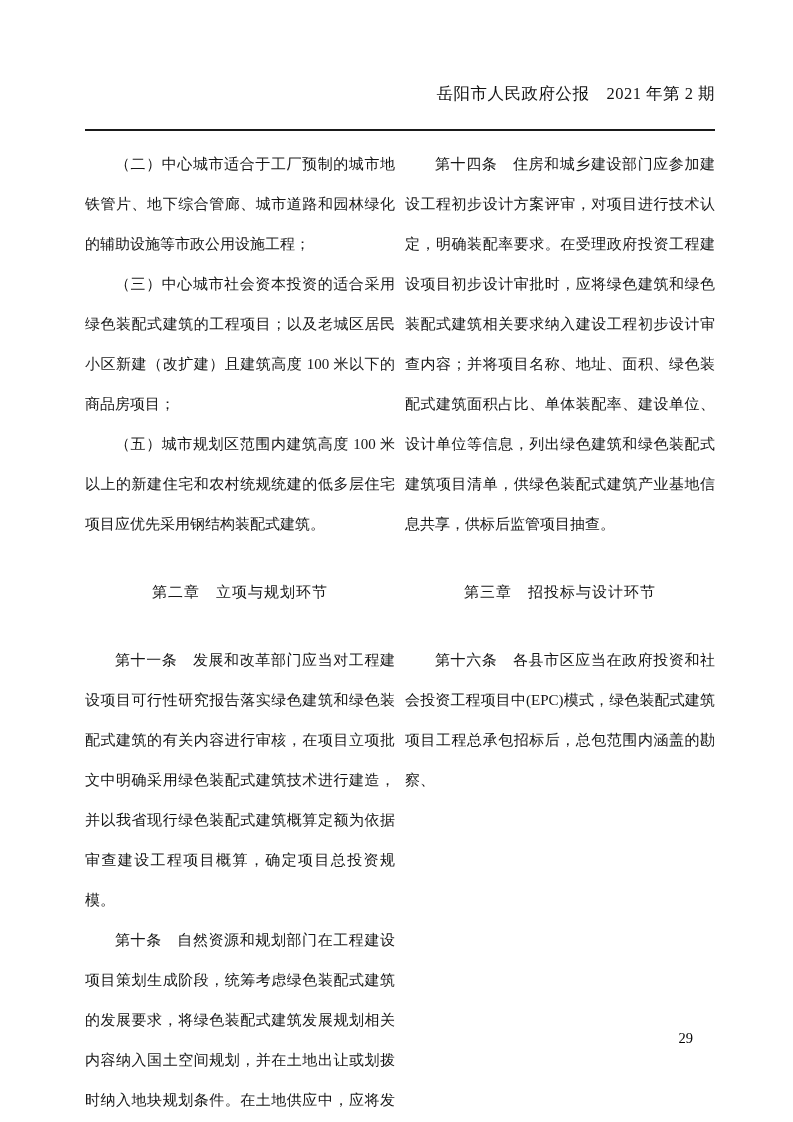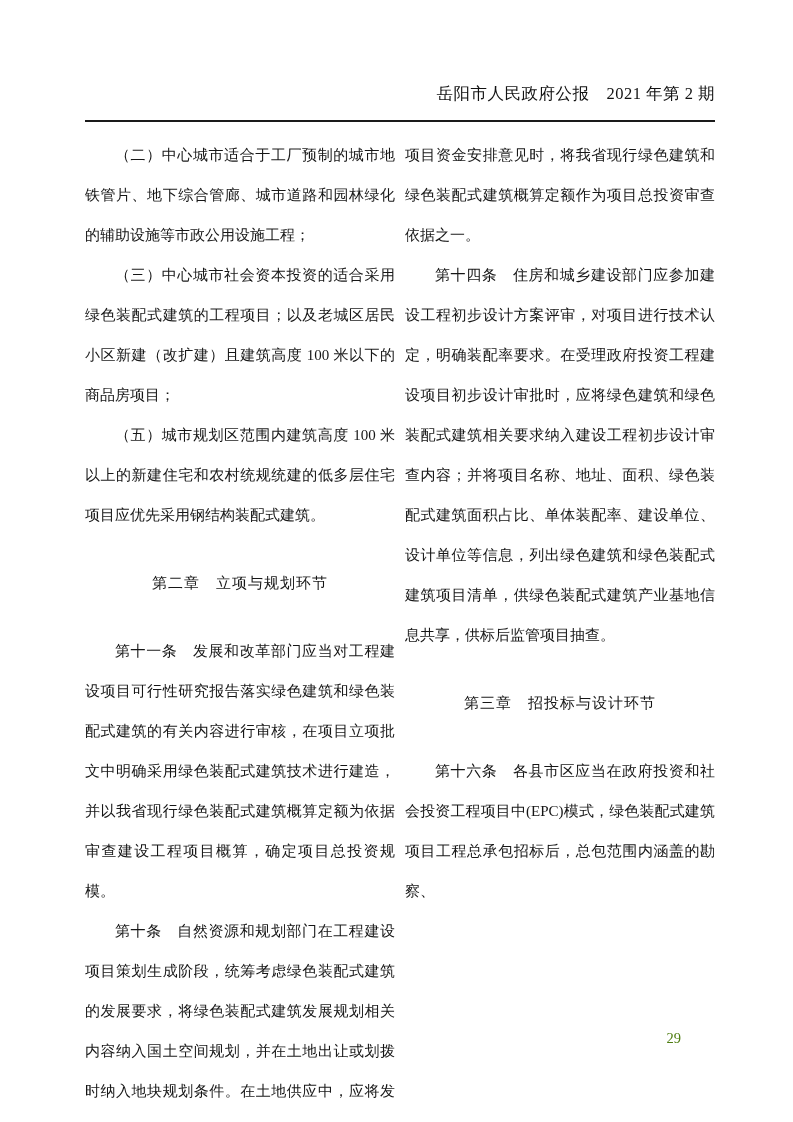--- a/index.html
+++ b/index.html
@@ -20,21 +20,21 @@
   .content {
     position: absolute;
     left: 85px;
     top: 82px;
     width: 630px;
   }
   .header-row {
     text-align: right;
     font-size: 16.5px;
     line-height: 24px;
-    padding-bottom: 14px;
+    padding-bottom: 23px;
     letter-spacing: 0.5px;
     color: #111;
   }
   .rule {
     border: none;
     border-top: 2px solid #1a1a1a;
     margin: 0 0 13px 0;
   }
   .columns {
     display: flex;
@@ -53,27 +53,27 @@
   .column p.plain { text-indent: 0; }
   .column p.heading {
     text-align: center;
     text-indent: 0;
     margin: 28px 0;
     letter-spacing: 1px;
   }
   .footer {
     position: absolute;
     top: 1030px;
-    left: 73px;
+    left: 85px;
     width: 630px;
     text-align: right;
     box-sizing: border-box;
     padding-right: 22px;
     font-size: 14.5px;
-    color: #4d7c0f;
+    color: #000000;
   }
 </style>
 </head>
 <body>
 
 <div class="page">
   <div class="content">
     <div class="header-row">
       <span>岳阳市人民政府公报　2021 年第 2 期</span>
     </div>
@@ -82,21 +82,20 @@
       <div class="column">
           <p class="indent">（二）中心城市适合于工厂预制的城市地铁管片、地下综合管廊、城市道路和园林绿化的辅助设施等市政公用设施工程；</p>
           <p class="indent">（三）中心城市社会资本投资的适合采用绿色装配式建筑的工程项目；以及老城区居民小区新建（改扩建）且建筑高度 100 米以下的商品房项目；</p>
           <p class="indent">（五）城市规划区范围内建筑高度 100 米以上的新建住宅和农村统规统建的低多层住宅项目应优先采用钢结构装配式建筑。</p>
           <p class="heading">第二章　立项与规划环节</p>
           <p class="indent">第十一条　发展和改革部门应当对工程建设项目可行性研究报告落实绿色建筑和绿色装配式建筑的有关内容进行审核，在项目立项批文中明确采用绿色装配式建筑技术进行建造，并以我省现行绿色装配式建筑概算定额为依据审查建设工程项目概算，确定项目总投资规模。</p>
           <p class="indent">第十条　自然资源和规划部门在工程建设项目策划生成阶段，统筹考虑绿色装配式建筑的发展要求，将绿色装配式建筑发展规划相关内容纳入国土空间规划，并在土地出让或划拨时纳入地块规划条件。在土地供应中，应将发展绿色装配式建筑的相关要求纳入供地方案，并落实到土地使用合同中。</p>
           <p class="indent">第十二条　财政部门应当在出具政府投资</p>
         </div>
       <div class="column">
-          <p class="plain">项目资金安排意见时，将我省现行绿色建筑和绿色装配式建筑概算定额作为项目总投资审查依据之一。</p>
           <p class="indent">第十四条　住房和城乡建设部门应参加建设工程初步设计方案评审，对项目进行技术认定，明确装配率要求。在受理政府投资工程建设项目初步设计审批时，应将绿色建筑和绿色装配式建筑相关要求纳入建设工程初步设计审查内容；并将项目名称、地址、面积、绿色装配式建筑面积占比、单体装配率、建设单位、设计单位等信息，列出绿色建筑和绿色装配式建筑项目清单，供绿色装配式建筑产业基地信息共享，供标后监管项目抽查。</p>
           <p class="heading">第三章　招投标与设计环节</p>
           <p class="indent">第十六条　各县市区应当在政府投资和社会投资工程项目中(EPC)模式，绿色装配式建筑项目工程总承包招标后，总包范围内涵盖的勘察、</p>
         </div>
     </div>
   </div>
   <div class="footer">
     <span>29</span>
   </div>
 </div>

